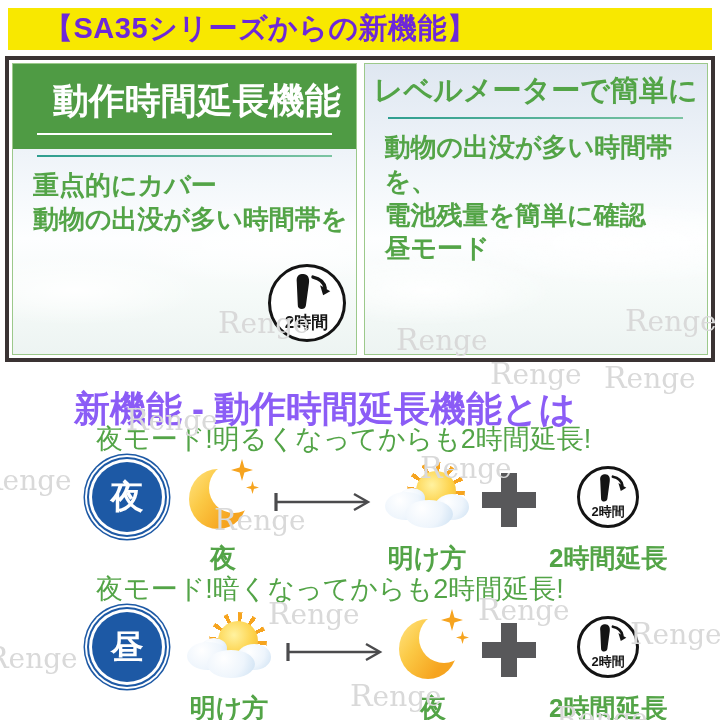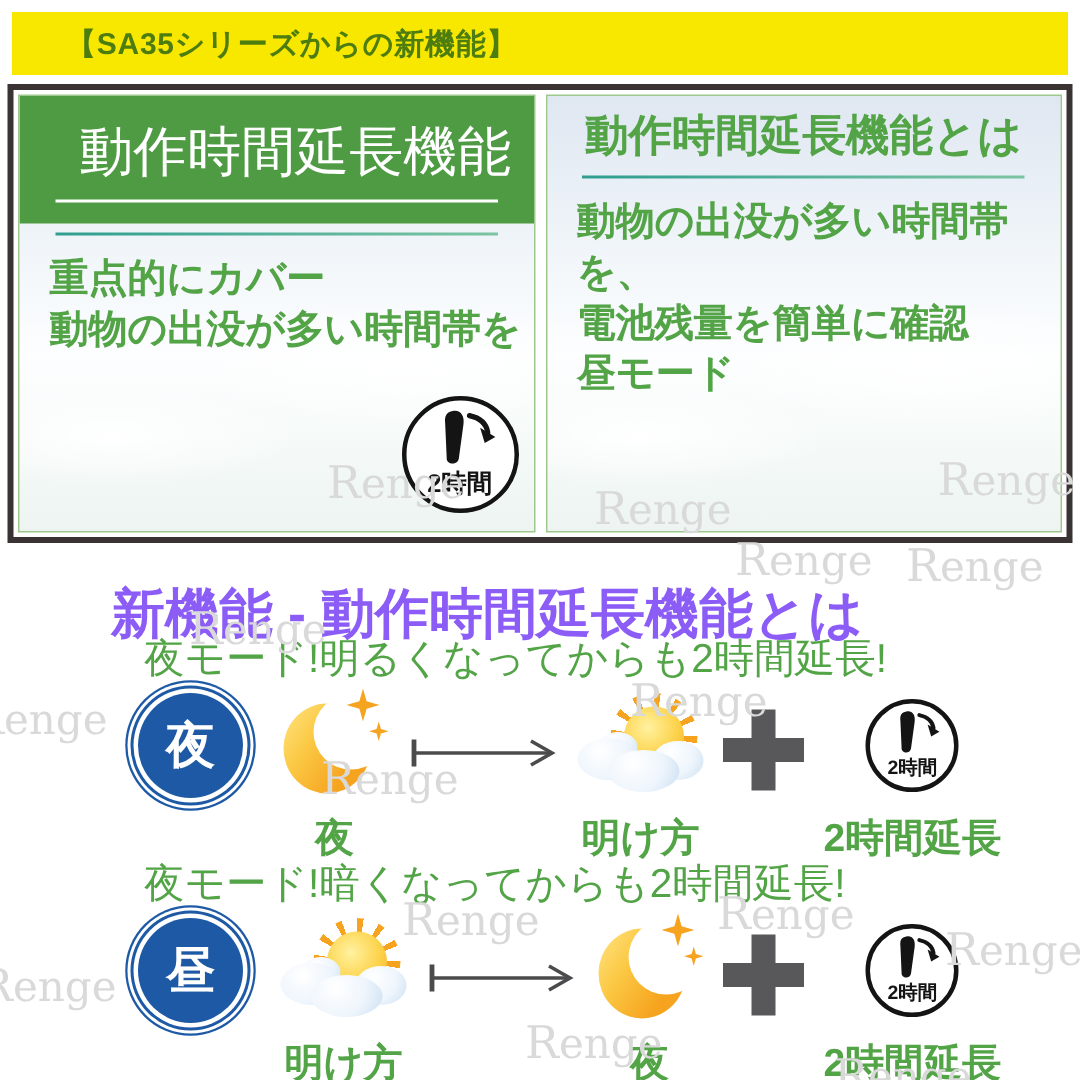--- a/index.html
+++ b/index.html
@@ -1,31 +1,31 @@
 <!DOCTYPE html>
 <html><head>
 <meta charset="utf-8">
 <style>
   html,body{margin:0;padding:0;}
   body{width:720px;height:720px;position:relative;background:#fff;overflow:hidden;
        font-family:"Liberation Sans","DejaVu Sans",sans-serif;}
   
   .banner{position:absolute;left:8px;top:8px;width:704px;height:42px;background:#f8e800;
           display:flex;align-items:center;box-sizing:border-box;padding-left:36px;}
-  .banner span{font-size:20px;font-weight:bold;color:#4d7c0f;letter-spacing:.5px;}
+  .banner span{font-size:29px;font-weight:bold;color:#6d28d9;letter-spacing:.5px;}
   
   .feature-box{position:absolute;left:5px;top:56px;width:710px;height:306px;box-sizing:border-box;
           border:4px solid #3a3333;background:#fff;display:flex;gap:7px;padding:3px;}
   .column{flex:1;border:1px solid #9cc98b;position:relative;overflow:hidden;
           background:
            radial-gradient(ellipse 180px 50px at 18% 78%, rgba(255,255,255,.95), rgba(255,255,255,0) 70%),
            radial-gradient(ellipse 220px 60px at 75% 62%, rgba(255,255,255,.9), rgba(255,255,255,0) 70%),
            linear-gradient(180deg,#dfe7f1 0%,#e9eff6 20%,#f4f8fb 42%,#fdfeff 60%,#f5faf8 80%,#edf4f2 100%);}
   .col-header{background:#4f9b44;height:85px;box-sizing:border-box;text-align:center;padding-top:13px;}
-  .col-header .htxt{color:#fff;font-weight:normal;display:block;margin-left:25px;}
+  .col-header .htxt{color:#fff;font-weight:bold;display:block;margin-left:25px;}
   .left .htxt{font-size:36px;}
   .right .htxt{font-size:30px;padding-top:3px;}
   .h-underline{width:86%;height:0;border-bottom:2px solid #fff;margin:7px auto 0;}
   .subtitle{color:#53a447;font-size:29px;font-weight:bold;text-align:center;margin-top:7px;}
   .teal-line{width:86%;height:2px;margin:6px auto 0;background:linear-gradient(90deg,#2f9e90,#7cc4a2);}
   .body-text{color:#53a447;font-size:26px;font-weight:bold;line-height:1.3;padding:12px 0 0 20px;}
   
   .clock{border-radius:50%;background:#fff;border:3px solid #141414;position:relative;box-sizing:border-box;}
   .clock-big{width:78px;height:78px;position:absolute;right:10px;bottom:12px;}
   .clock-small{width:62px;height:62px;}
@@ -108,21 +108,21 @@
       <svg viewBox="0 0 48 44">
         <path d="M19,3 C24,2 27,6 26,12 L23,34 C22.5,39 14.5,38.5 15,33.5 L14,11 C13.5,6 15,3.7 19,3 Z" fill="#141414"></path>
         <path d="M30,6 C37,7.5 41,11 42,17" stroke="#141414" stroke-width="3.4" fill="none" stroke-linecap="round"></path>
         <polygon points="37,14 47,20 40,24" fill="#141414"></polygon>
       </svg>
       <span class="clock-label">2時間</span>
     </div>
   </div>
 
   <div class="column right">
-    <div class="subtitle">動作時間延長機能とは</div>
+    <div class="subtitle">レベルメーターで簡単に</div>
     <div class="teal-line"></div>
     <div class="body-text">
       <div>動物の出没が多い時間帯を、</div>
       <div>電池残量を簡単に確認</div>
       <div>昼モード</div>
     </div>
   </div>
 </div>
 
 <div class="section-title">新機能 - 動作時間延長機能とは</div>

